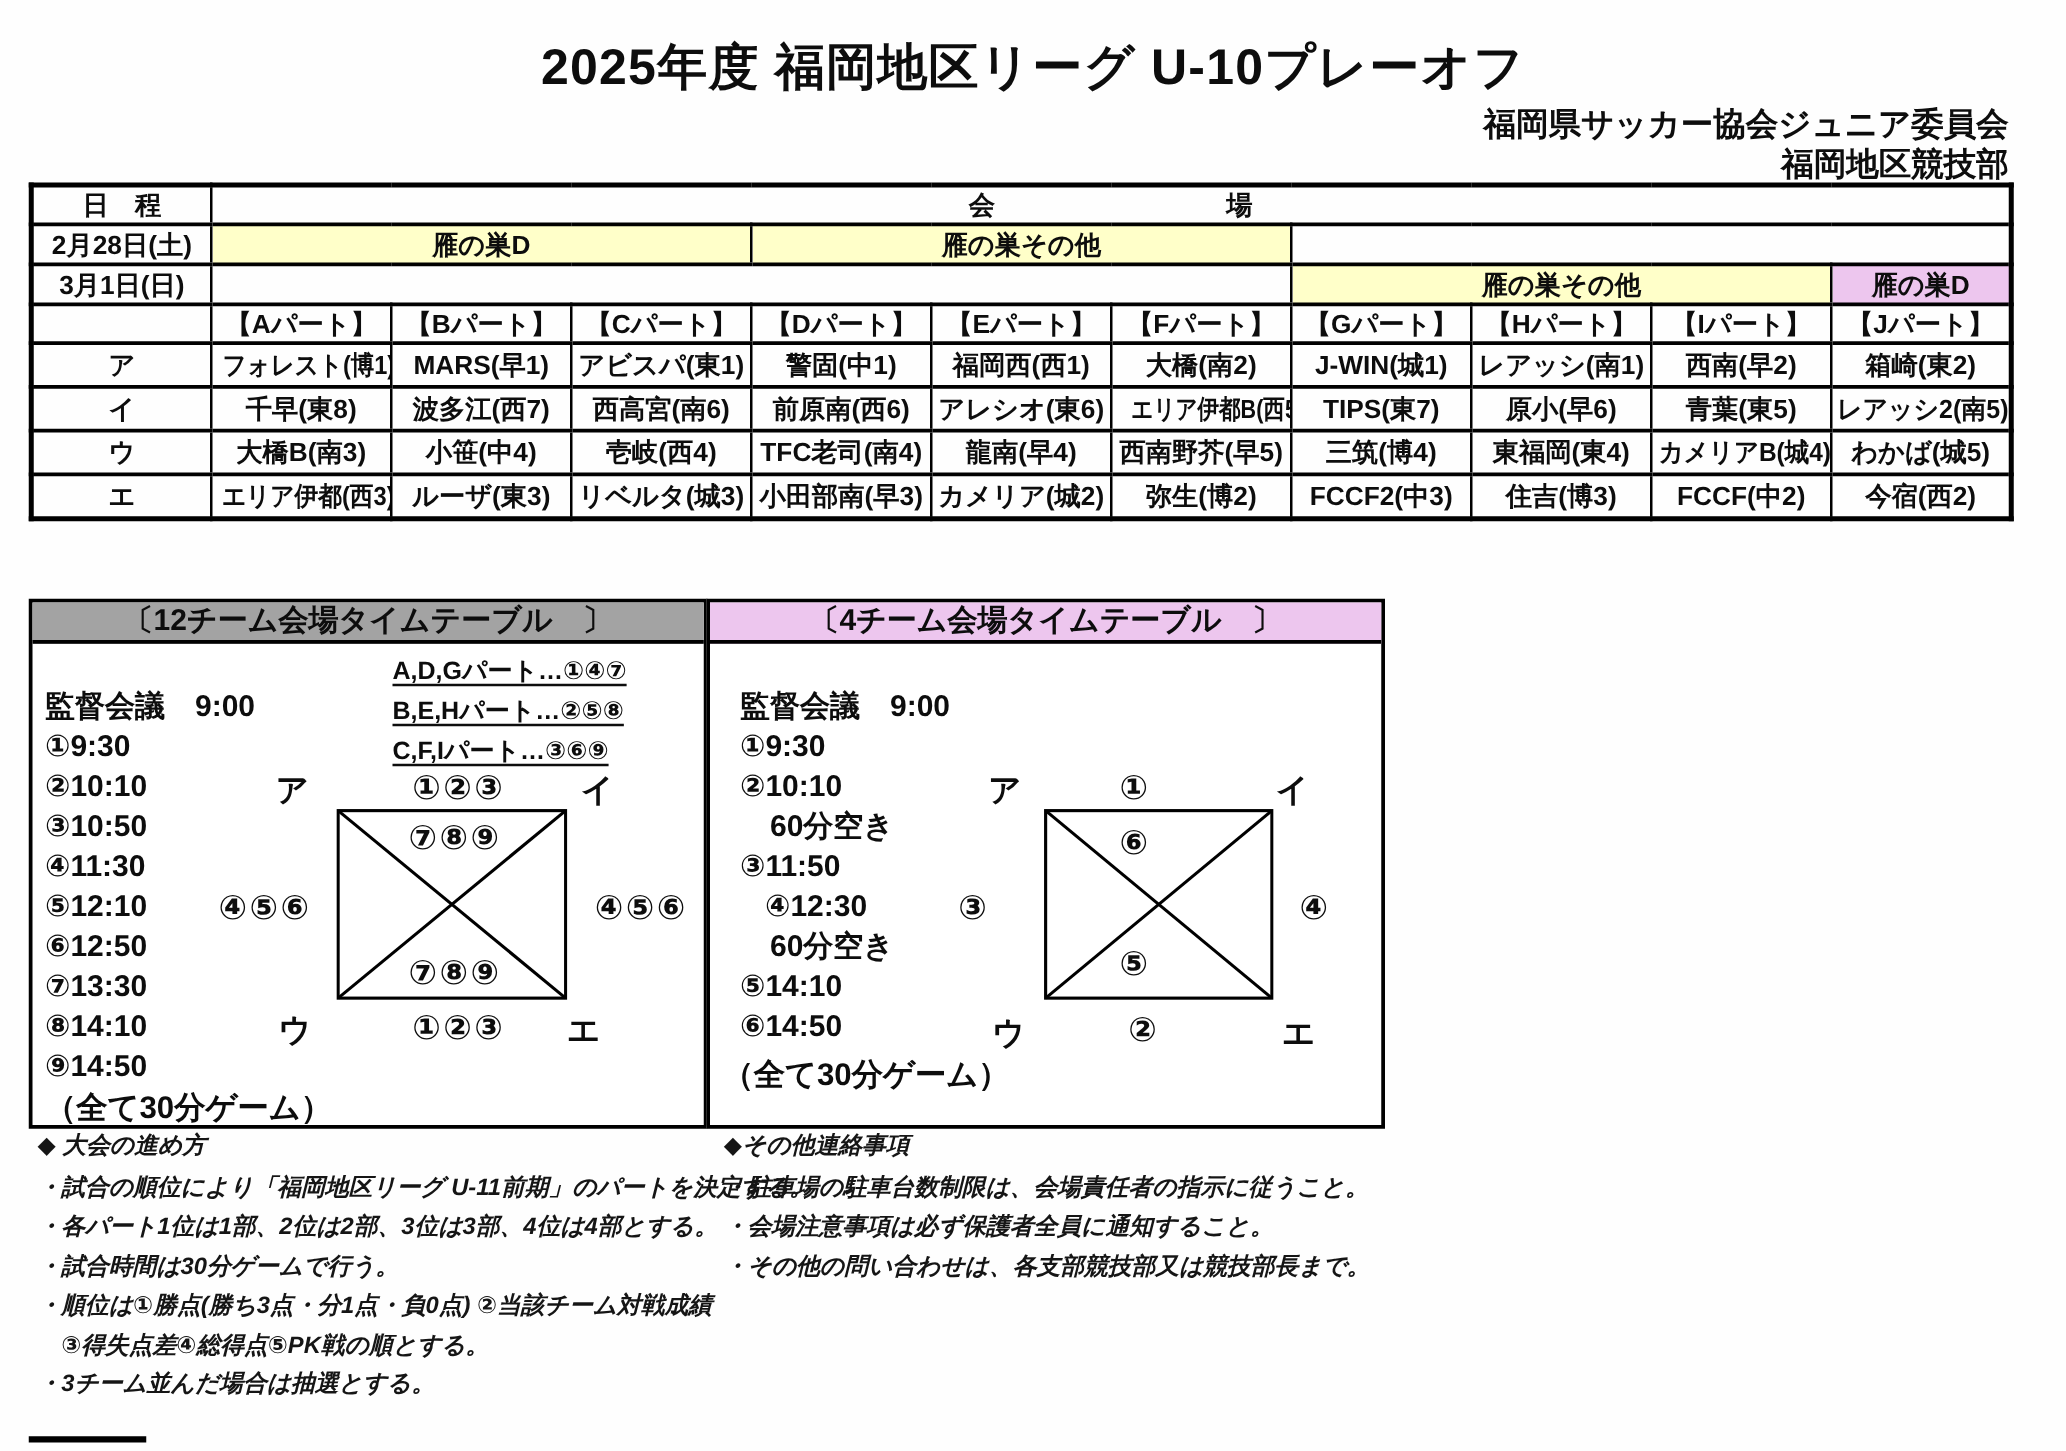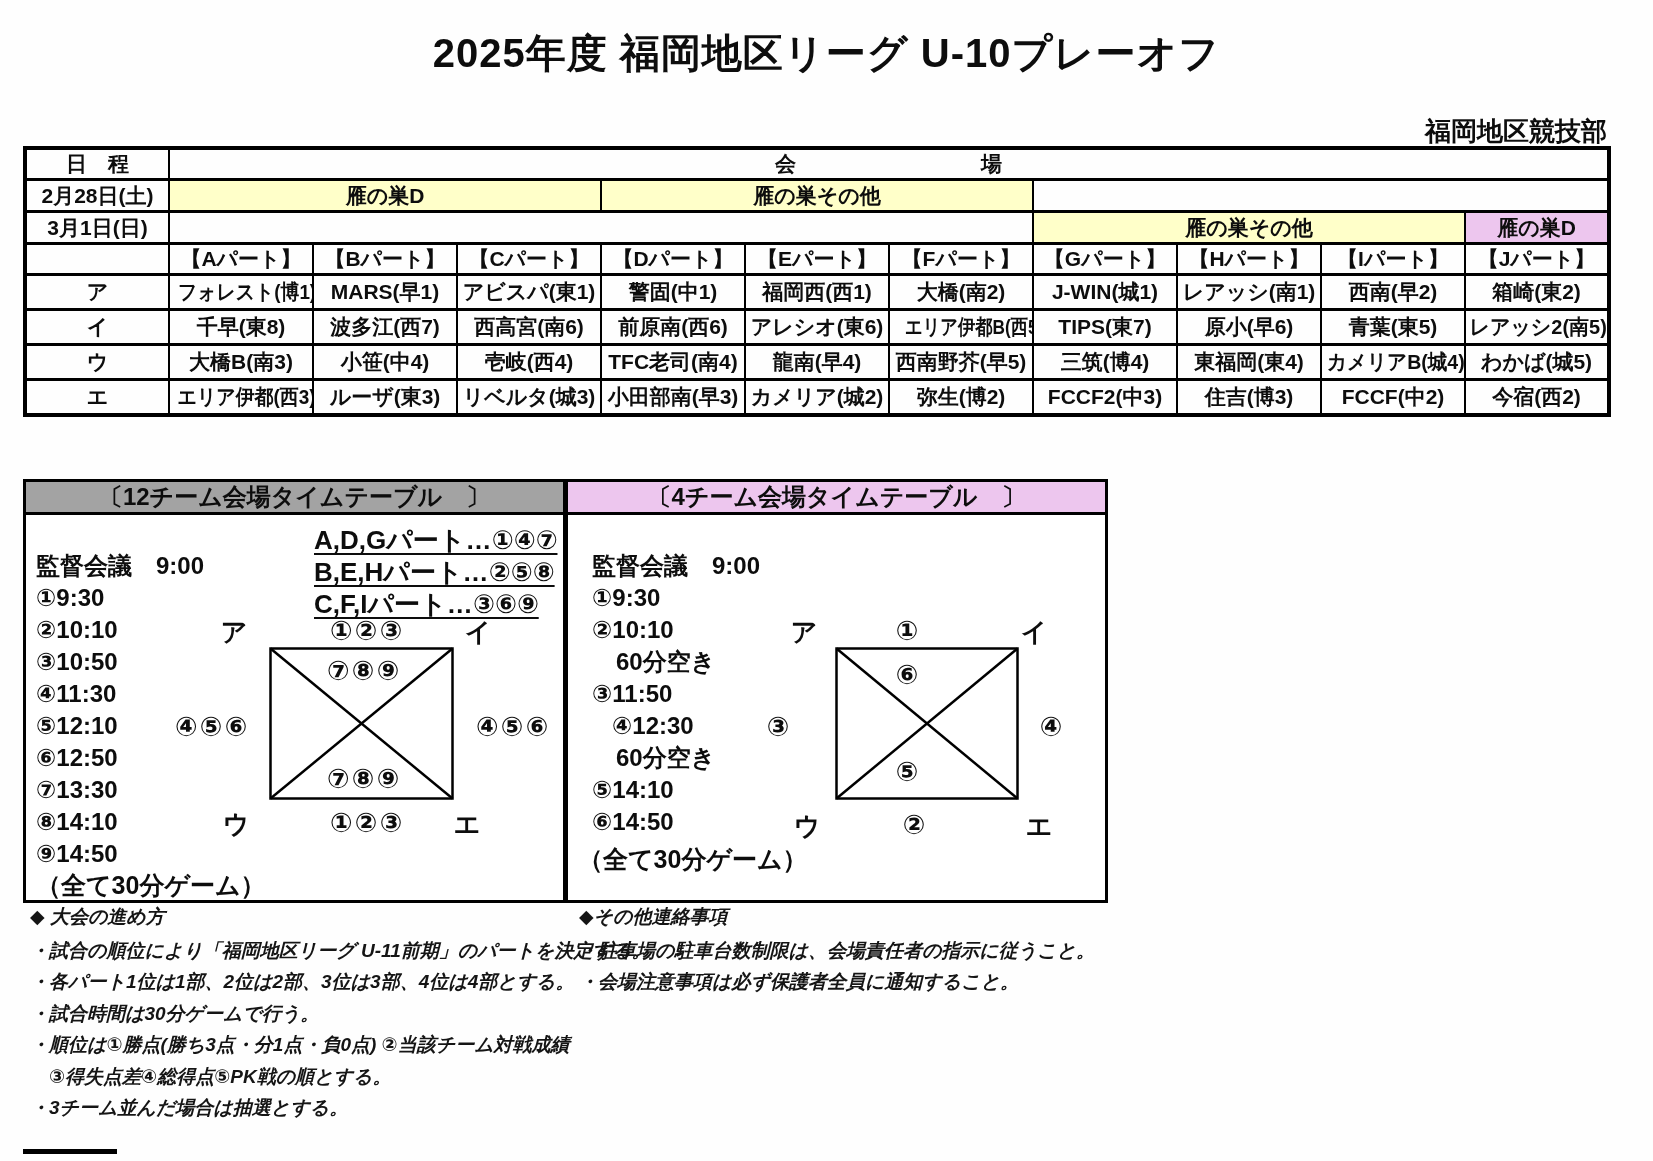--- a/index.html
+++ b/index.html
@@ -23,41 +23,42 @@
   .fit{display:inline-block;transform-origin:50% 50%;}
 
   
   .box{position:absolute;top:479px;width:537px;height:418px;border:3px solid #000;background:#fff;}
   .box12{left:23px;} .box4{left:565px;}
   .box .hd{height:30px;line-height:30px;border-bottom:3px solid #000;text-align:center;
            font-size:24px;font-weight:700;}
   .hd.yellow{background:#a3a3a3;} .hd.pink{background:#EDC6EE;}
   .box .bd{position:relative;width:100%;height:379px;}
   .ln{position:absolute;font-size:24px;font-weight:700;white-space:nowrap;line-height:26px;}
-  .grp{position:absolute;font-size:26px;font-weight:700;white-space:nowrap;
+  .grp{position:absolute;font-size:20px;font-weight:700;white-space:nowrap;
        text-decoration:underline;text-decoration-thickness:2px;text-underline-offset:4px;}
   .dlab{position:absolute;font-size:26px;font-weight:700;transform:translateX(-50%);white-space:nowrap;}
   .dnum{position:absolute;font-size:27px;font-weight:600;transform:translateX(-50%);
         white-space:nowrap;letter-spacing:2px;}
   .cross{position:absolute;}
   .foot{position:absolute;font-size:25px;font-weight:700;white-space:nowrap;}
 
   
   .notes{position:absolute;top:901px;font-size:19px;font-weight:600;line-height:31.5px;
          white-space:nowrap;color:#151515;font-style:italic;}
   .notesL{left:30px;} .notesR{left:579px;}
   .notes .nh{margin-bottom:2px;}
   .stub{position:absolute;left:23px;top:1149px;width:94px;height:5px;background:#000;}
 </style>
 </head>
 <body>
 
 <div class="page">
 
   <div class="title">2025年度 福岡地区リーグ U-10プレーオフ</div>
+  <div class="org org1">福岡県サッカー協会ジュニア委員会</div>
   <div class="org org2">福岡地区競技部</div>
 
   <table class="sched">
     <colgroup>
       <col style="width:144px">
         <col style="width:144px">
         <col style="width:144px">
         <col style="width:144px">
       <col style="width:144px">
         <col style="width:144px">
@@ -236,17 +237,18 @@
         <div>・順位は①勝点(勝ち3点・分1点・負0点) ②当該チーム対戦成績</div>
         <div>　③得失点差④総得点⑤PK戦の順とする。</div>
         <div>・3チーム並んだ場合は抽選とする。</div>
       </div>
   </div>
   <div class="notes notesR">
     <div class="nh">◆その他連絡事項</div>
     <div id="notesR-items">
         <div>・駐車場の駐車台数制限は、会場責任者の指示に従うこと。</div>
         <div>・会場注意事項は必ず保護者全員に通知すること。</div>
+        <div>・その他の問い合わせは、各支部競技部又は競技部長まで。</div>
       </div>
   </div>
 
   <div class="stub"></div>
 </div>
 
 </body></html>

